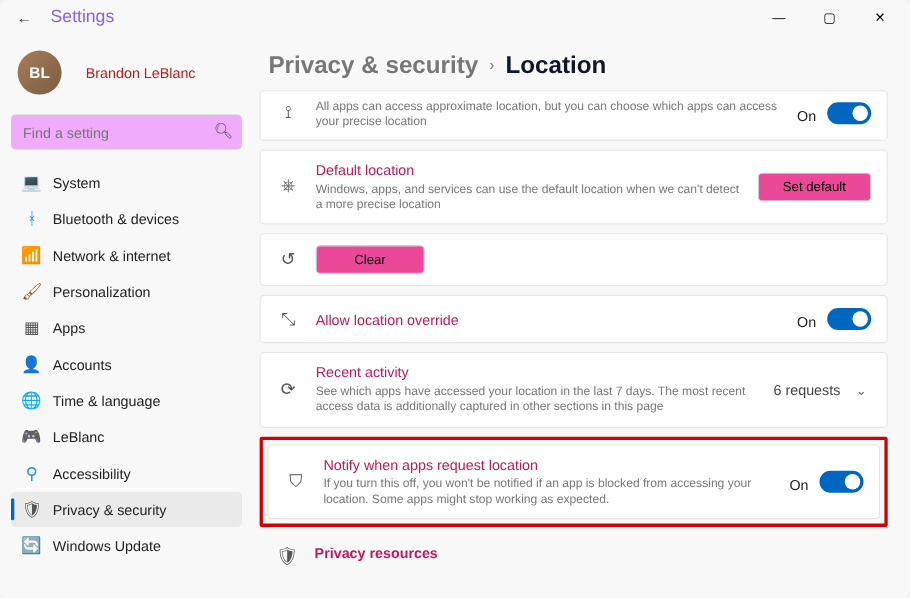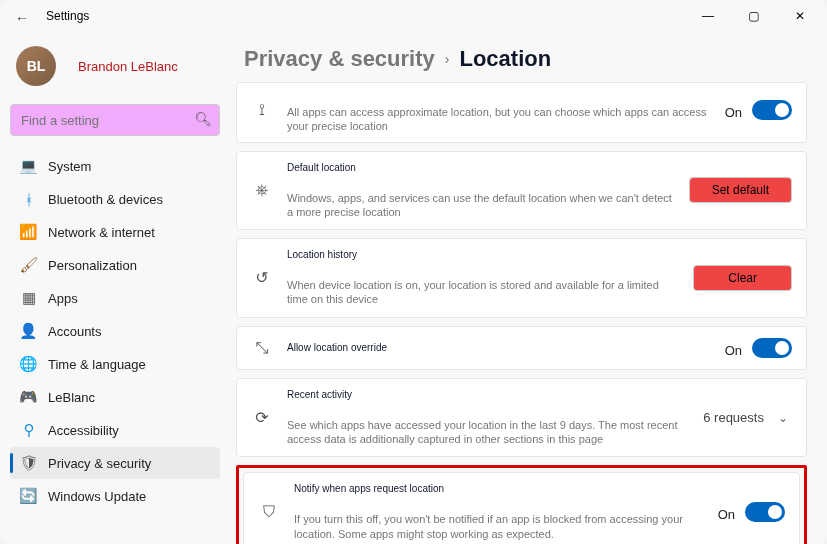--- a/index.html
+++ b/index.html
@@ -2,21 +2,21 @@
 <html><head>
 <meta charset="utf-8">
 <style>
 * { margin: 0; padding: 0; box-sizing: border-box; font-family: "Segoe UI", sans-serif; }
 body { background: #f3f3f3; width: 827px; height: 544px; overflow: hidden; }
 
 .window { background: #f8f8f8; width: 100%; height: 100%; display: flex; flex-direction: column; border-radius: 8px; }
 
 .titlebar { height: 32px; display: flex; align-items: center; padding: 0 4px; }
 .titlebar .back { width: 36px; text-align: center; font-size: 14px; color: #333; cursor: pointer; }
-.titlebar .title { font-size: 12px; color: #000000; margin-left: 6px; }
+.titlebar .title { font-size: 16px; color: #8b5cf6; margin-left: 6px; }
 .titlebar .spacer { flex: 1; }
 .titlebar .winbtn { width: 46px; height: 32px; display: flex; align-items: center; justify-content: center; font-size: 12px; cursor: pointer; }
 
 .content { flex: 1; display: flex; overflow: hidden; }
 
 .sidebar { width: 230px; padding: 8px 10px; display: flex; flex-direction: column; }
 .profile { display: flex; align-items: center; gap: 10px; padding: 6px; margin-bottom: 12px; }
 .avatar { width: 40px; height: 40px; border-radius: 50%; background: linear-gradient(135deg,#a87d5a,#7a5c42); display:flex; align-items:center; justify-content:center; color:#fff; font-weight:600; font-size:14px; }
 .profile-name { font-size: 13px; font-weight: 400; color: #b91c1c; margin-left: 12px; }
 
@@ -32,29 +32,29 @@
 
 .main { flex: 1; padding: 0 20px 0 6px; overflow-y: auto; }
 .breadcrumb { display: flex; align-items: center; gap: 10px; padding: 14px 0 10px 8px; }
 .bc-parent { font-size: 22px; font-weight: 600; color: #777; }
 .bc-sep { color: #777; font-size: 14px; }
 .bc-current { font-size: 22px; font-weight: 600; color: #0f172a; }
 
 .card { background: #fff; border: 1px solid #e5e5e5; border-radius: 4px; margin-bottom: 8px; padding: 10px 14px; display: flex; align-items: center; gap: 14px; }
 .card-icon { width: 22px; height: 22px; display: flex; align-items: center; justify-content: center; color: #555; flex-shrink: 0; font-size: 16px; }
 .card-body { flex: 1; }
-.card-title { font-size: 10px; font-weight: 400; color: #0f172a; }
-.card-desc { font-size: 11px; color: #777; line-height: 1.3; margin-top: 18px; }
+.card-title { font-size: 13px; font-weight: 400; color: #be185d; }
+.card-desc { font-size: 11px; color: #777; line-height: 1.3; margin-top: 3px; }
 .card-action { display: flex; align-items: flex-end; gap: 10px; flex-shrink: 0; }
 .state-label { font-size: 13px; color: #222; }
 .toggle { width: 40px; height: 20px; border-radius: 10px; position: relative; cursor: pointer; }
 .toggle.on { background: #0067c0; }
 .toggle .knob { position: absolute; top: 3px; width: 14px; height: 14px; border-radius: 50%; background: #fff; }
 .toggle.on .knob { right: 3px; }
-.btn { border: 1px solid #ccc; background: #ef4444; border-radius: 4px; padding: 5px 22px; font-size: 12px; cursor: pointer; }
+.btn { border: 1px solid #ccc; background: #ec4899; border-radius: 4px; padding: 5px 22px; font-size: 12px; cursor: pointer; }
 .chev { color: #666; font-size: 12px; padding: 0 4px; }
 
 .highlight-box { border: 3px solid #d40000; border-radius: 2px; margin-bottom: 8px; padding: 4px; }
 .highlight-box .card { margin-bottom: 0; }
 
 .res-row { display:flex; align-items:flex-start; gap:14px; padding: 8px 14px; }
 .res-body .card-title { font-weight: 700; }
 </style>
 </head>
 <body>
@@ -155,24 +155,20 @@
           <div class="card-title">Default location</div>
           <div class="card-desc">Windows, apps, and services can use the default location when we can't detect a more precise location</div>
         </div>
         <div class="card-action">
           <button class="btn">Set default</button>
         </div>
       </div>
 
       <div class="card">
         <div class="card-icon">↺</div>
-        <div class="card-body">
-          <div class="card-title">Location history</div>
-          <div class="card-desc">When device location is on, your location is stored and available for a limited time on this device</div>
-        </div>
         <div class="card-action">
           <button class="btn" style="padding:5px 34px">Clear</button>
         </div>
       </div>
 
       <div class="card">
         <div class="card-icon">⤡</div>
         <div class="card-body">
           <div class="card-title">Allow location override</div>
         </div>
@@ -181,21 +177,21 @@
           <div class="toggle on">
               <div class="knob"></div>
             </div>
         </div>
       </div>
 
       <div class="card">
         <div class="card-icon">⟳</div>
         <div class="card-body">
           <div class="card-title">Recent activity</div>
-          <div class="card-desc">See which apps have accessed your location in the last 9 days. The most recent access data is additionally captured in other sections in this page</div>
+          <div class="card-desc">See which apps have accessed your location in the last 7 days. The most recent access data is additionally captured in other sections in this page</div>
         </div>
         <div class="card-action">
           <span class="state-label" style="color:#444">6 requests</span>
           <span class="chev">⌄</span>
         </div>
       </div>
 
       <div class="highlight-box">
         <div class="card">
           <div class="card-icon">⛉</div>

